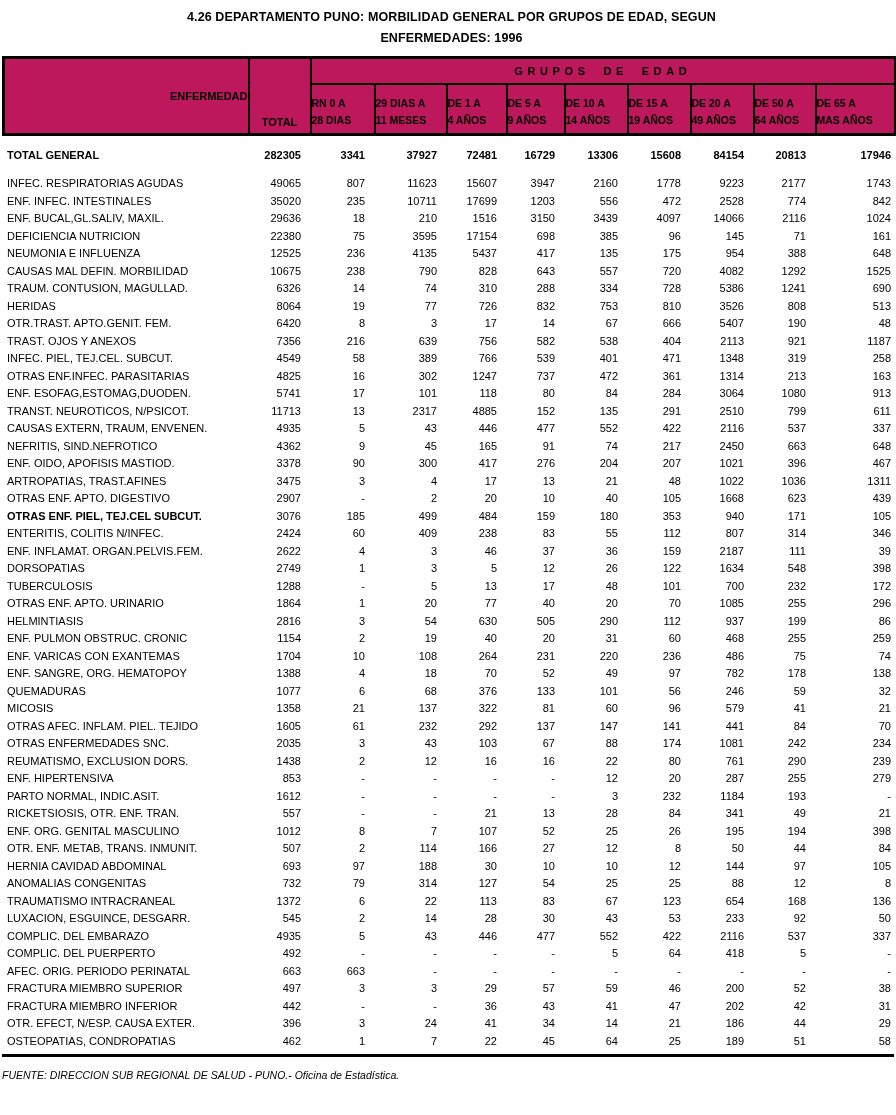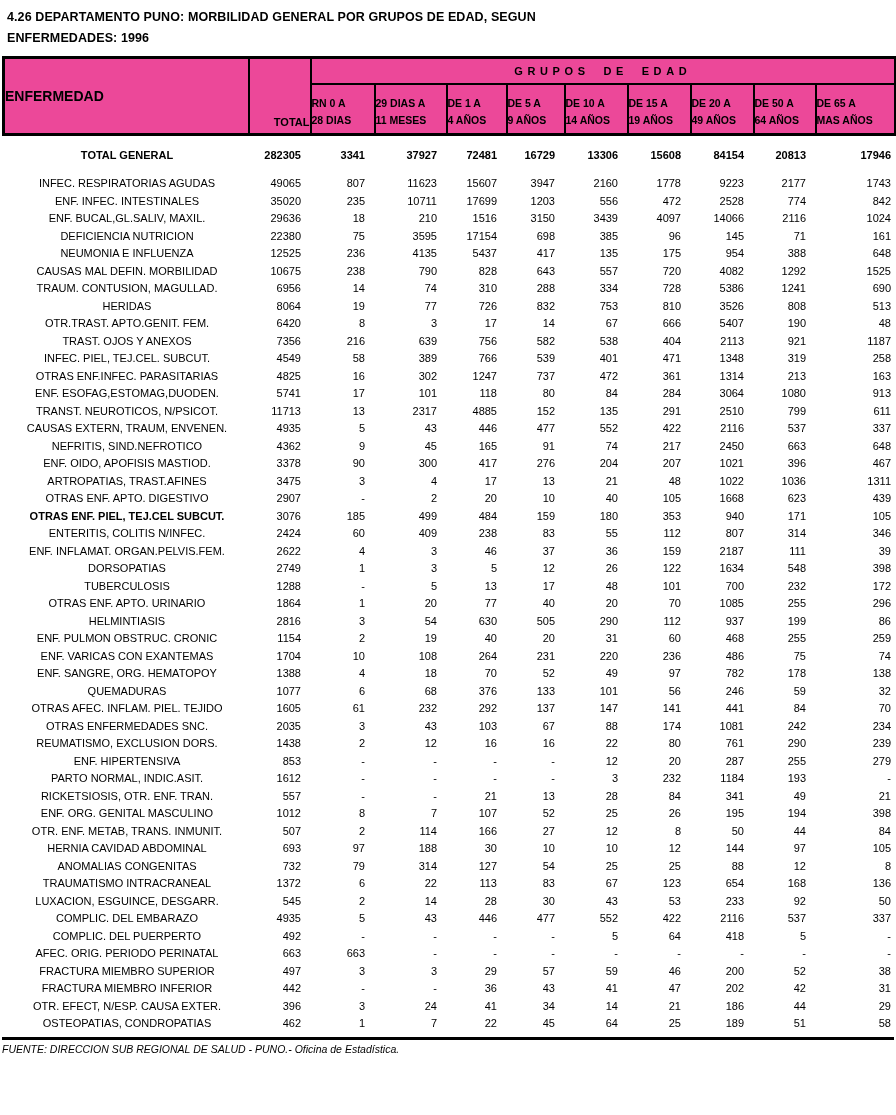--- a/index.html
+++ b/index.html
@@ -2,54 +2,54 @@
 <html><head>
 <meta charset="utf-8">
 <style>
   html,body { margin:0; padding:0; background:#ffffff; }
   body {
     width:896px; height:1115px; overflow:hidden;
     font-family:"Liberation Sans", sans-serif;
     color:#000;
     -webkit-font-smoothing:none;
   }
-  .title-block { padding:7px 0 0 7px; }
+  .title-block { padding:7px 0 0 7px;text-align:center; }
   .title-line { font-weight:bold; font-size:12.5px; line-height:21px; letter-spacing:0.1px; }
 
   table { border-collapse:collapse; table-layout:fixed; width:892px; margin-left:2px; }
 
   
   .hdr { border:3px solid #000; margin-top:7px; }
   .hdr th {
-    background:#ec4899;
+    background:#be185d;
     border:2px solid #000;
     font-size:10.5px; font-weight:bold;
     padding:0; overflow:hidden; white-space:nowrap;
   }
-  .hdr th.enf { font-size:14px; vertical-align:middle; text-align:left; }
-  .hdr th.tot { font-size:11px; vertical-align:bottom; text-align:right; padding-bottom:5px; }
+  .hdr th.enf { font-size:11px; vertical-align:middle; text-align:right; }
+  .hdr th.tot { font-size:11px; vertical-align:bottom; text-align:center; padding-bottom:5px; }
   .hdr th.grp { height:24px; text-align:center; letter-spacing:0.42em; word-spacing:0.55em; font-size:11px; }
   .hdr th.age { height:44px; vertical-align:bottom; text-align:left; padding-bottom:4px; }
   .hdr th.age div { line-height:17px; }
 
   
   .bodytbl td {
     font-size:11px; line-height:17.5px; height:17.5px;
     padding:0; white-space:nowrap; overflow:visible;
   }
-  .bodytbl td.lbl { text-align:center; padding-left:5px; }
+  .bodytbl td.lbl { text-align:left; padding-left:5px; }
   .bodytbl td.num { text-align:right; padding-right:8px; }
   .bodytbl td.num.last { padding-right:3px; }
   .bodytbl tr.total td { font-weight:bold; height:39px; line-height:37px; }
   .bodytbl tr.bold td.lbl { font-weight:bold; }
 
   .source {
     width:892px; margin-left:2px; margin-top:4px;
     border-top:3px solid #000;
-    padding-top:3px;
+    padding-top:12px;
     font-style:italic; font-size:10.5px;
   }
 </style>
 </head>
 <body>
 
 <div class="title-block">
   <div class="title-line">4.26 DEPARTAMENTO PUNO: MORBILIDAD GENERAL POR GRUPOS DE EDAD, SEGUN</div>
   <div class="title-line">ENFERMEDADES: 1996</div>
 </div>
@@ -216,21 +216,21 @@
         <td class="num">828</td>
         <td class="num">643</td>
         <td class="num">557</td>
         <td class="num">720</td>
         <td class="num">4082</td>
         <td class="num">1292</td>
         <td class="num last">1525</td>
       </tr>
       <tr>
         <td class="lbl">TRAUM. CONTUSION, MAGULLAD.</td>
-        <td class="num">6956</td>
+        <td class="num">6326</td>
         <td class="num">14</td>
         <td class="num">74</td>
         <td class="num">310</td>
         <td class="num">288</td>
         <td class="num">334</td>
         <td class="num">728</td>
         <td class="num">5386</td>
         <td class="num">1241</td>
         <td class="num last">690</td>
       </tr>
@@ -527,20 +527,33 @@
         <td class="num">68</td>
         <td class="num">376</td>
         <td class="num">133</td>
         <td class="num">101</td>
         <td class="num">56</td>
         <td class="num">246</td>
         <td class="num">59</td>
         <td class="num last">32</td>
       </tr>
       <tr>
+        <td class="lbl">MICOSIS</td>
+        <td class="num">1358</td>
+        <td class="num">21</td>
+        <td class="num">137</td>
+        <td class="num">322</td>
+        <td class="num">81</td>
+        <td class="num">60</td>
+        <td class="num">96</td>
+        <td class="num">579</td>
+        <td class="num">41</td>
+        <td class="num last">21</td>
+      </tr>
+      <tr>
         <td class="lbl">OTRAS AFEC. INFLAM. PIEL. TEJIDO</td>
         <td class="num">1605</td>
         <td class="num">61</td>
         <td class="num">232</td>
         <td class="num">292</td>
         <td class="num">137</td>
         <td class="num">147</td>
         <td class="num">141</td>
         <td class="num">441</td>
         <td class="num">84</td>

